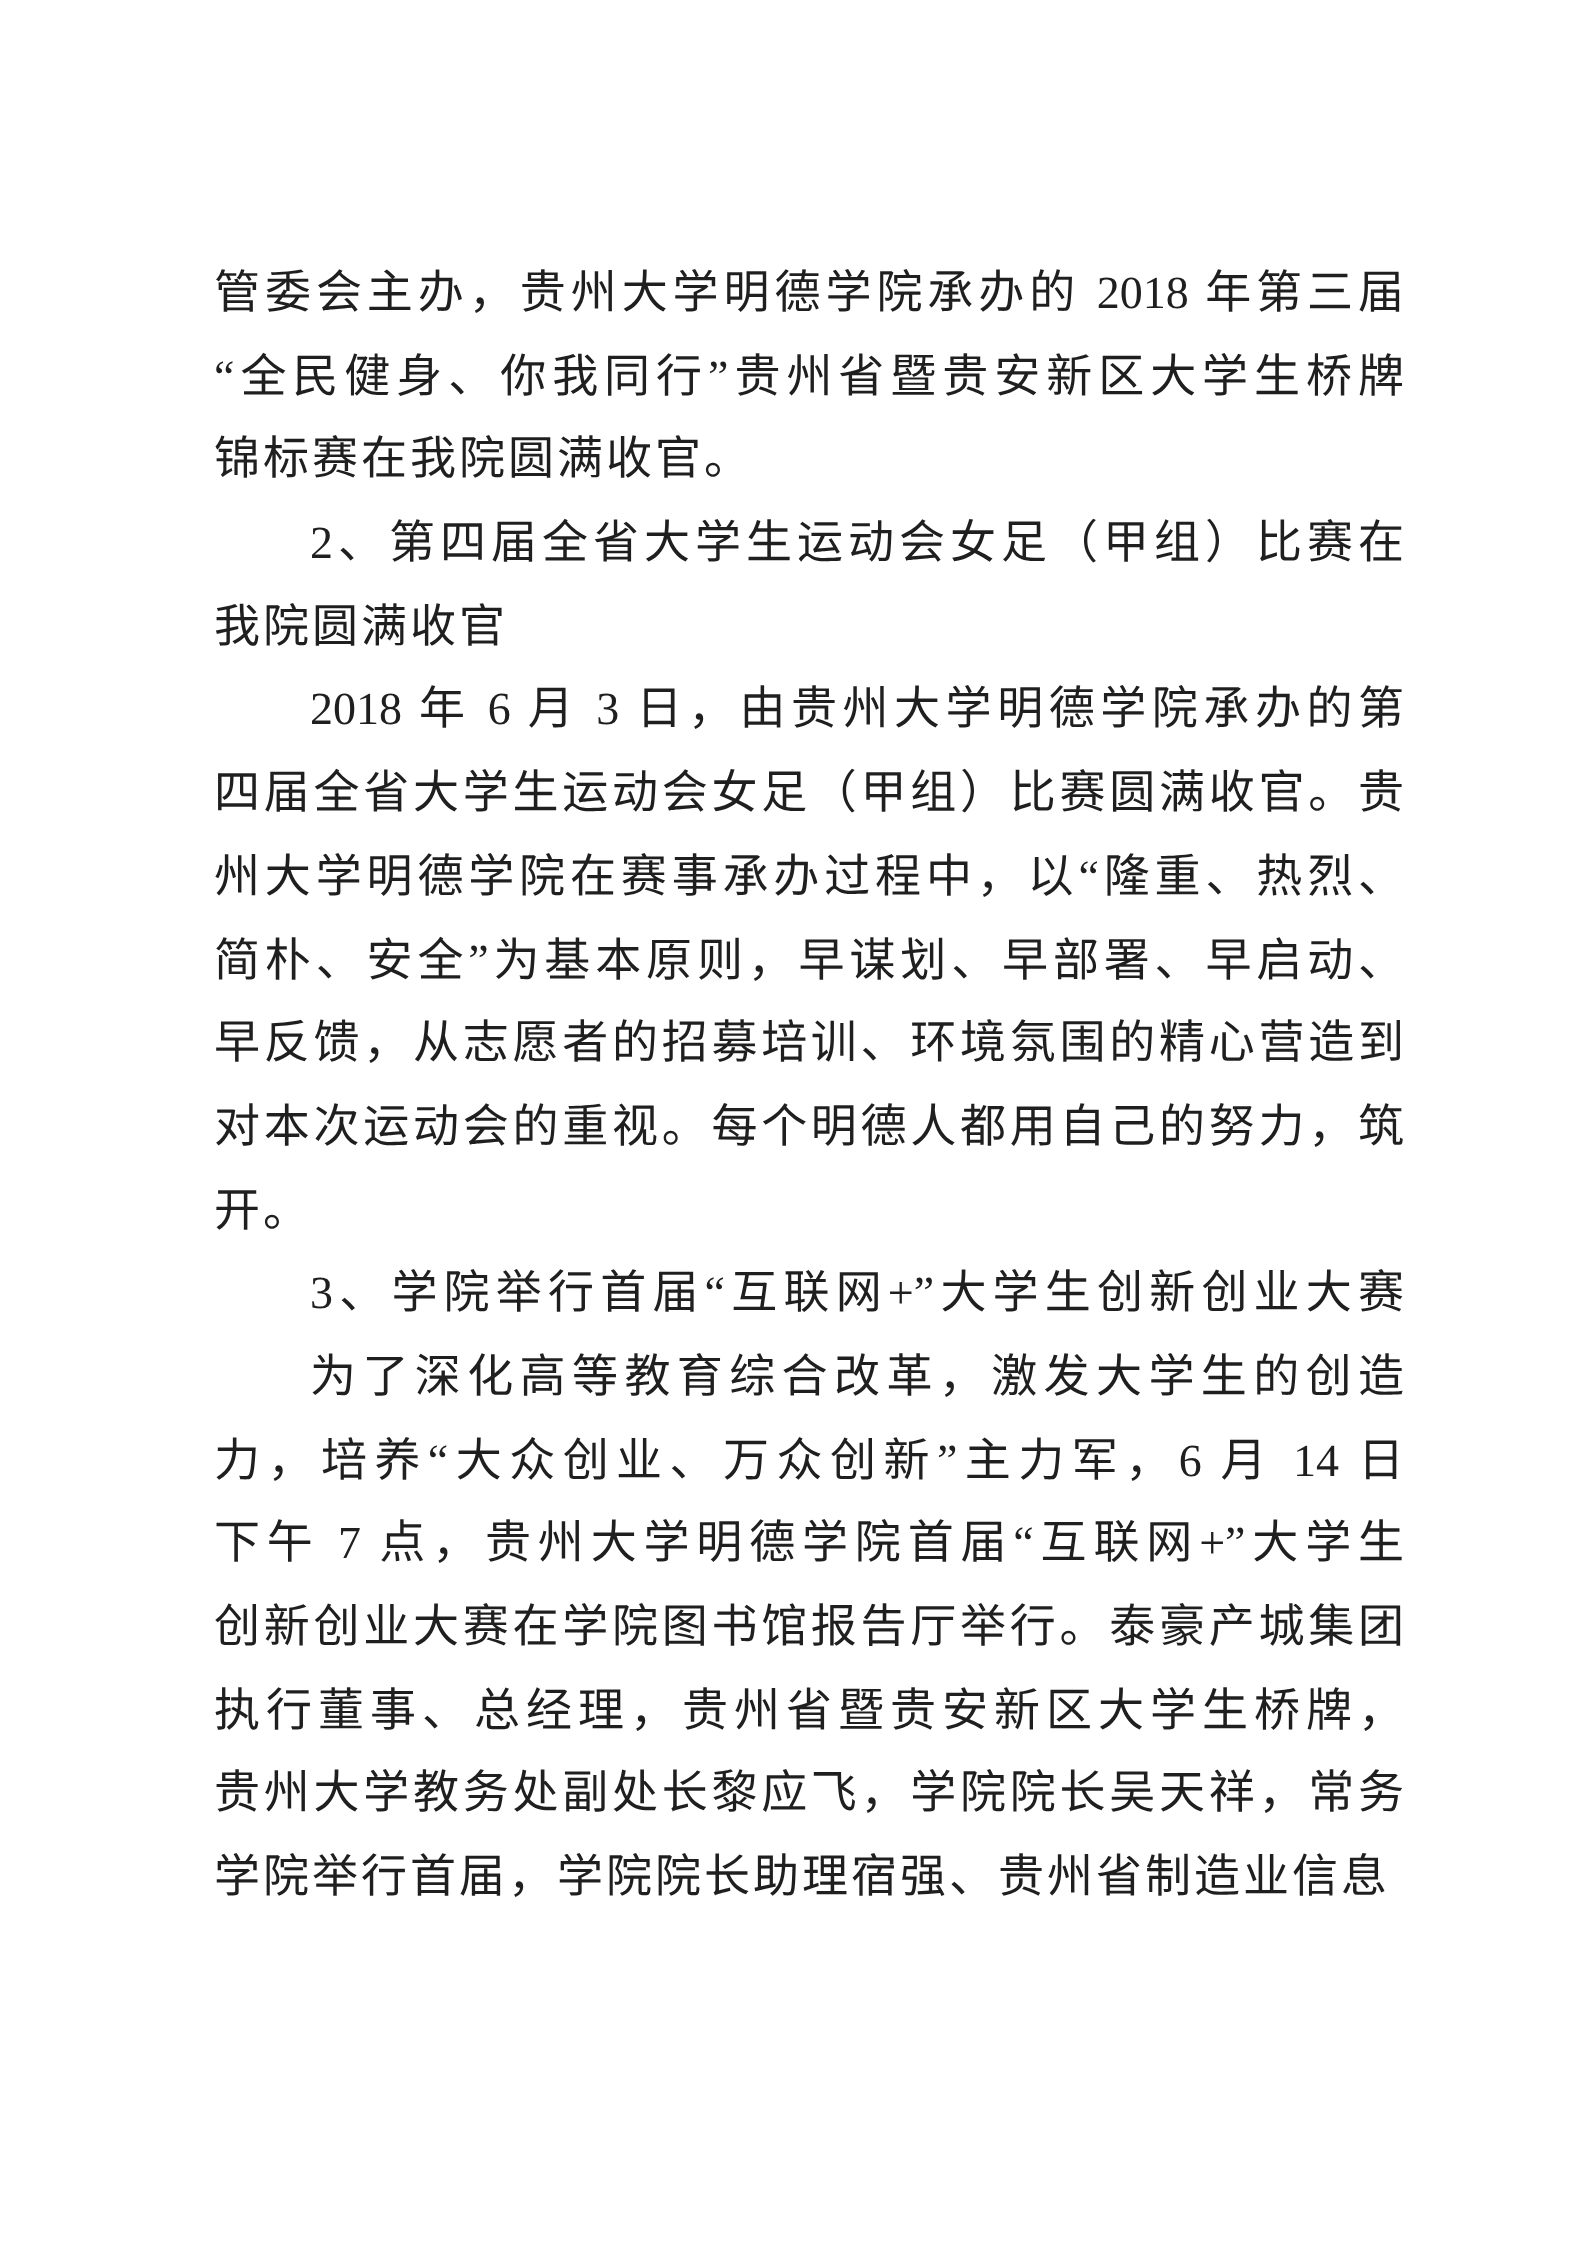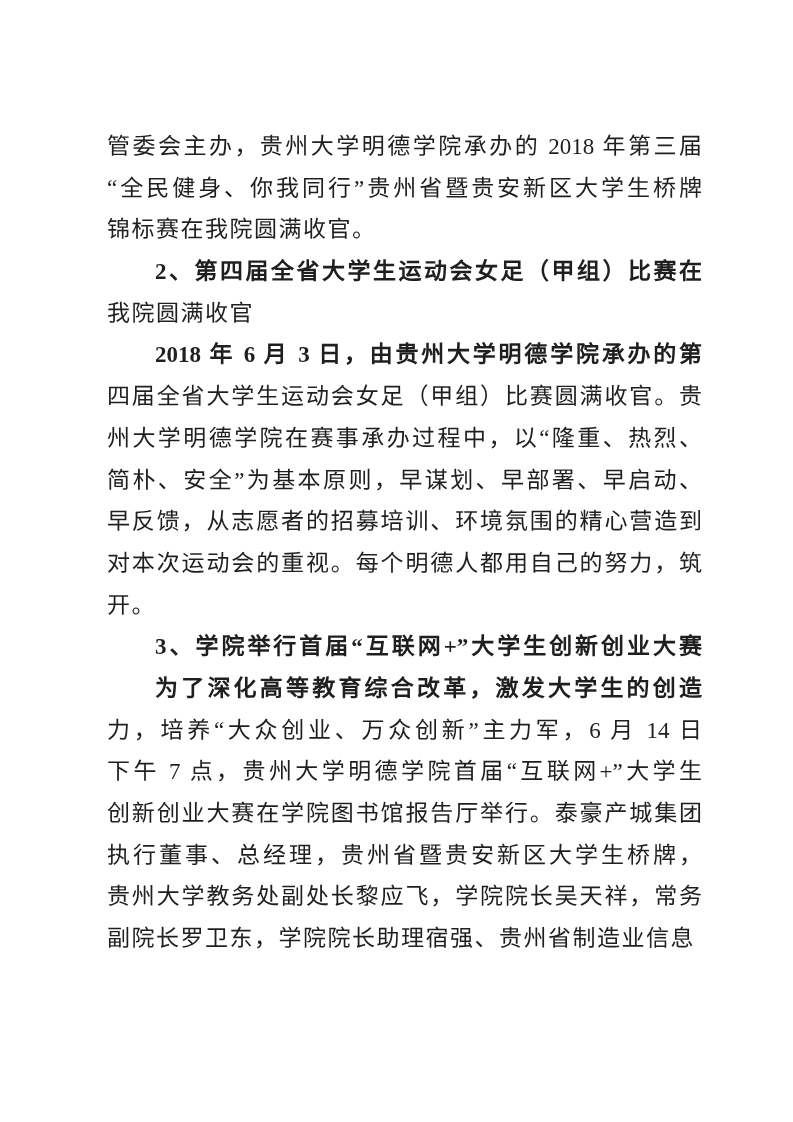--- a/index.html
+++ b/index.html
@@ -33,21 +33,20 @@
     text-justify: inter-character;
     white-space: normal;
   }
   .line.natural {
     text-align: center;
     text-align-last: left;
     letter-spacing: 1.5px;
   }
   .line.indent {
     padding-left: 48px;
-    font-weight: bold;
   }
 </style>
 </head>
 <body>
 
 <div class="page">
   <div class="textblock">
       <div class="line">管委会主办，贵州大学明德学院承办的 2018 年第三届</div>
       <div class="line">“全民健身、你我同行”贵州省暨贵安新区大学生桥牌</div>
       <div class="line natural">锦标赛在我院圆满收官。</div>
@@ -60,15 +59,15 @@
       <div class="line">早反馈，从志愿者的招募培训、环境氛围的精心营造到</div>
       <div class="line">对本次运动会的重视。每个明德人都用自己的努力，筑</div>
       <div class="line natural">开。</div>
       <div class="line indent">3、学院举行首届“互联网+”大学生创新创业大赛</div>
       <div class="line indent">为了深化高等教育综合改革，激发大学生的创造</div>
       <div class="line">力，培养“大众创业、万众创新”主力军，6 月 14 日</div>
       <div class="line">下午 7 点，贵州大学明德学院首届“互联网+”大学生</div>
       <div class="line">创新创业大赛在学院图书馆报告厅举行。泰豪产城集团</div>
       <div class="line">执行董事、总经理，贵州省暨贵安新区大学生桥牌，</div>
       <div class="line">贵州大学教务处副处长黎应飞，学院院长吴天祥，常务</div>
-      <div class="line natural">副院长罗卫东，学院院长助理宿强、贵州省制造业信息</div>
+      <div class="line natural">学院举行首届，学院院长助理宿强、贵州省制造业信息</div>
     </div>
 </div>
 
 </body></html>

